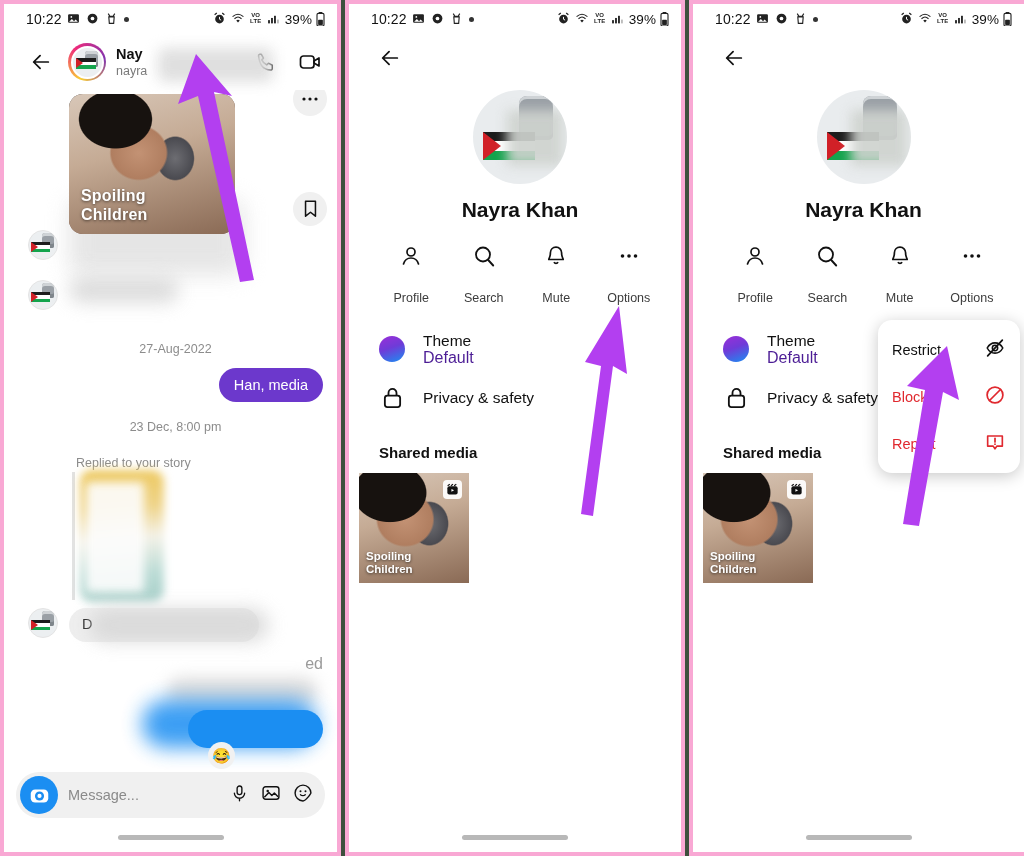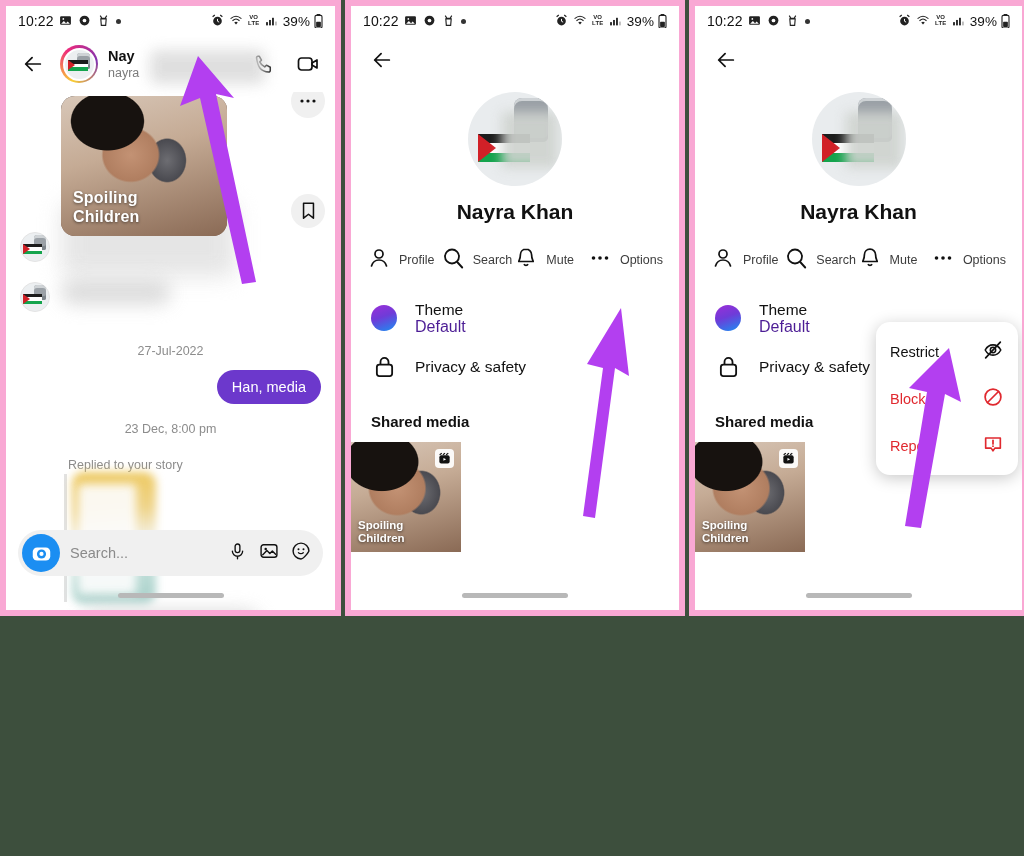--- a/index.html
+++ b/index.html
@@ -7,24 +7,25 @@
     width: 1024px; height: 856px;
     background: #3d4f3d;
     font-family: "Liberation Sans", sans-serif;
     overflow: hidden;
   }
   .board { position: relative; width: 1024px; height: 856px; display: flex; }
 
   .phone {
     position: relative;
     background: #ffffff;
-    border: 6px solid #f9a8d4;
-    height: 616px;
+    border: 4px solid #f9a8d4;
+    height: 856px;
     overflow: hidden;
     flex: none;
+    padding-left: 10px;
   }
   #panel-1 { width: 341px; }
   #panel-2 { width: 340px; margin-left: 4px; }
   #panel-3 { width: 339px; margin-left: 4px; }
 
   
   .statusbar {
     height: 30px; display: flex; align-items: center;
     padding: 0 12px; font-size: 13.5px; color: #111; letter-spacing: .1px;
   }
@@ -201,21 +202,21 @@
     right: 14px; top: 6px; width: 34px; height: 44px; border-radius: 8px 8px 5px 5px;
   }
   .big-avatar-blur {
     position: absolute; left: 34px; top: 20px; width: 56px; height: 56px;
     background: #cfd3cf; filter: blur(6px); opacity: .92;
   }
   .profile-name {
     text-align: center; font-size: 21px; font-weight: bold; color: #111; margin-top: 14px;
   }
   .action-row { display: flex; margin-top: 22px; padding: 0 16px; }
-  .action-item { flex: 1; display: flex; flex-direction: row; align-items: center; gap: 8px; }
+  .action-item { flex: 1; display: flex; flex-direction: column; align-items: center; gap: 19px; }
   .action-label { font-size: 12.5px; color: #3c3c3c; }
   .opt-row {
     display: flex; align-items: center; gap: 18px; padding: 0 20px; margin-top: 26px;
   }
   .theme-dot {
     width: 26px; height: 26px; border-radius: 50%; flex: none;
     background: linear-gradient(160deg, #9b2fd8 0%, #6f3bd8 45%, #1b8ef2 100%);
   }
   .opt-title { font-size: 15.5px; color: #111; line-height: 19px; }
   .opt-sub { font-size: 16px; color: #4c1d95; line-height: 16px; }
@@ -376,21 +377,21 @@
       <div class="msg-avatar" style="top:140px;">
         <div class="fist"></div>
         <div class="pal-flag"></div>
       </div>
       <div class="msg-avatar" style="top:190px;">
         <div class="fist"></div>
         <div class="pal-flag"></div>
       </div>
       <div class="blurred-bubble" style="left:55px;top:187px;width:110px;height:26px;"></div>
 
-      <div class="date-sep" style="top:252px;">27-Jul-2022</div>
+      <div class="date-sep" style="top:252px;">27-Aug-2022</div>
 
       <div class="bubble-out" style="top:278px;">Han, media</div>
 
       <div class="date-sep" style="top:330px;">23 Dec, 8:00 pm</div>
 
       <div class="story-reply-label" style="top:366px;">Replied to your story</div>
       <div class="story-quote" style="top:382px;height:128px;"></div>
       <div class="story-thumb" style="top:380px;"></div>
       <div class="story-thumb-in" style="top:392px;"></div>
 
@@ -411,21 +412,21 @@
     </div>
 
     <div class="composer">
       <div class="cam-btn">
         <svg width="21" height="21" viewBox="0 0 24 24">
             <rect x="2" y="5" width="20" height="15" rx="5" fill="#fff"></rect>
             <circle cx="12" cy="12.5" r="5.2" fill="#1b8ef2"></circle>
             <circle cx="12" cy="12.5" r="2.4" fill="#fff"></circle>
           </svg>
       </div>
-      <div class="composer-input">Search...</div>
+      <div class="composer-input">Message...</div>
       <div class="composer-icons">
         <span><svg width="19" height="19" viewBox="0 0 24 24">
               <rect x="9" y="2.5" width="6" height="11" rx="3" stroke="#111" stroke-width="1.7" fill="none"></rect>
               <path d="M5.5 11.5a6.5 6.5 0 0013 0M12 18v3.2" stroke="#111" stroke-width="1.7" fill="none" stroke-linecap="round"></path>
             </svg></span>
         <span><svg width="20" height="20" viewBox="0 0 24 24">
               <rect x="2.5" y="4.5" width="19" height="15" rx="3" stroke="#111" stroke-width="1.7" fill="none"></rect>
               <circle cx="8" cy="9.5" r="1.5" fill="#111"></circle>
               <path d="M4 17l5.5-5.5 3.5 3.5 3-3 4.5 4.5" stroke="#111" stroke-width="1.7" fill="none" stroke-linejoin="round"></path>
             </svg></span>

